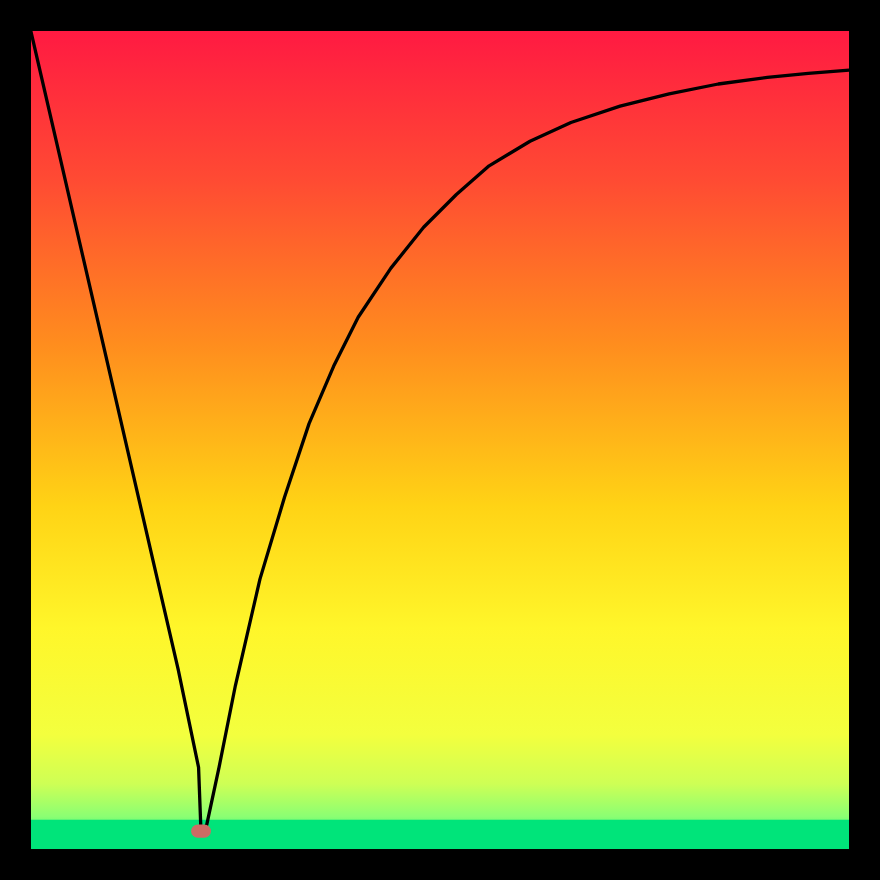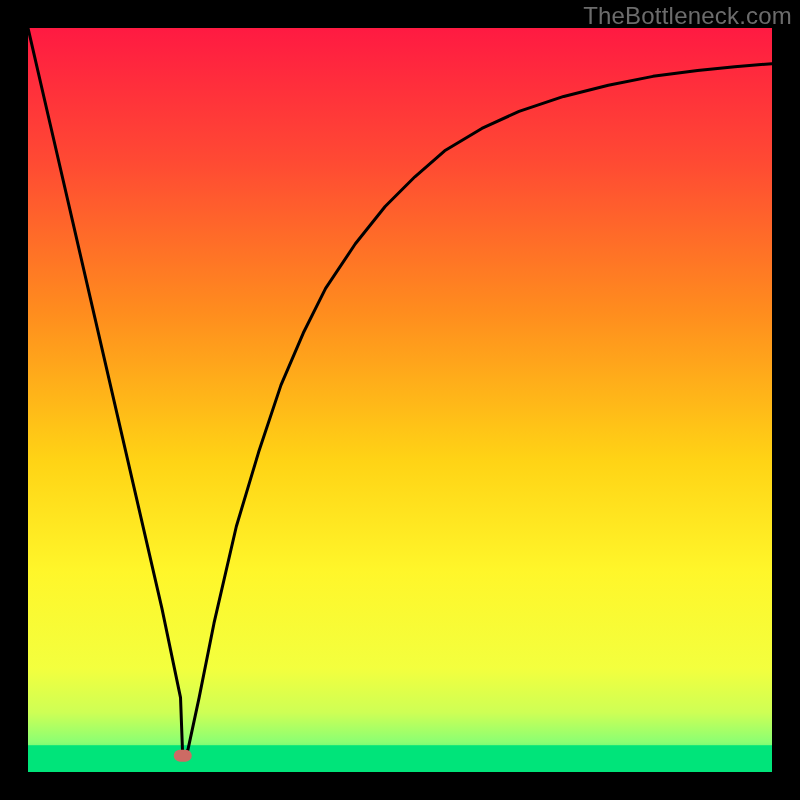--- a/index.html
+++ b/index.html
@@ -34,21 +34,20 @@
     font-weight: 500;
     letter-spacing: 0.2px;
     user-select: none;
   }
   svg { display: block; }
 </style>
 </head>
 <body>
 
 <div class="outer">
-  <div class="watermark">TheBottleneck.com</div>
   <div class="plot">
     <svg id="chart-svg" width="744" height="744" viewBox="0 0 744 744">
         <defs>
           <linearGradient id="bg-grad" x1="0" y1="0" x2="0" y2="1">
             <stop offset="0%" stop-color="#ff1a42"></stop>
             <stop offset="18%" stop-color="#ff4a33"></stop>
             <stop offset="38%" stop-color="#ff8c1e"></stop>
             <stop offset="57.99999999999999%" stop-color="#ffd315"></stop>
             <stop offset="73%" stop-color="#fff62a"></stop>
             <stop offset="86%" stop-color="#f3ff3e"></stop>

